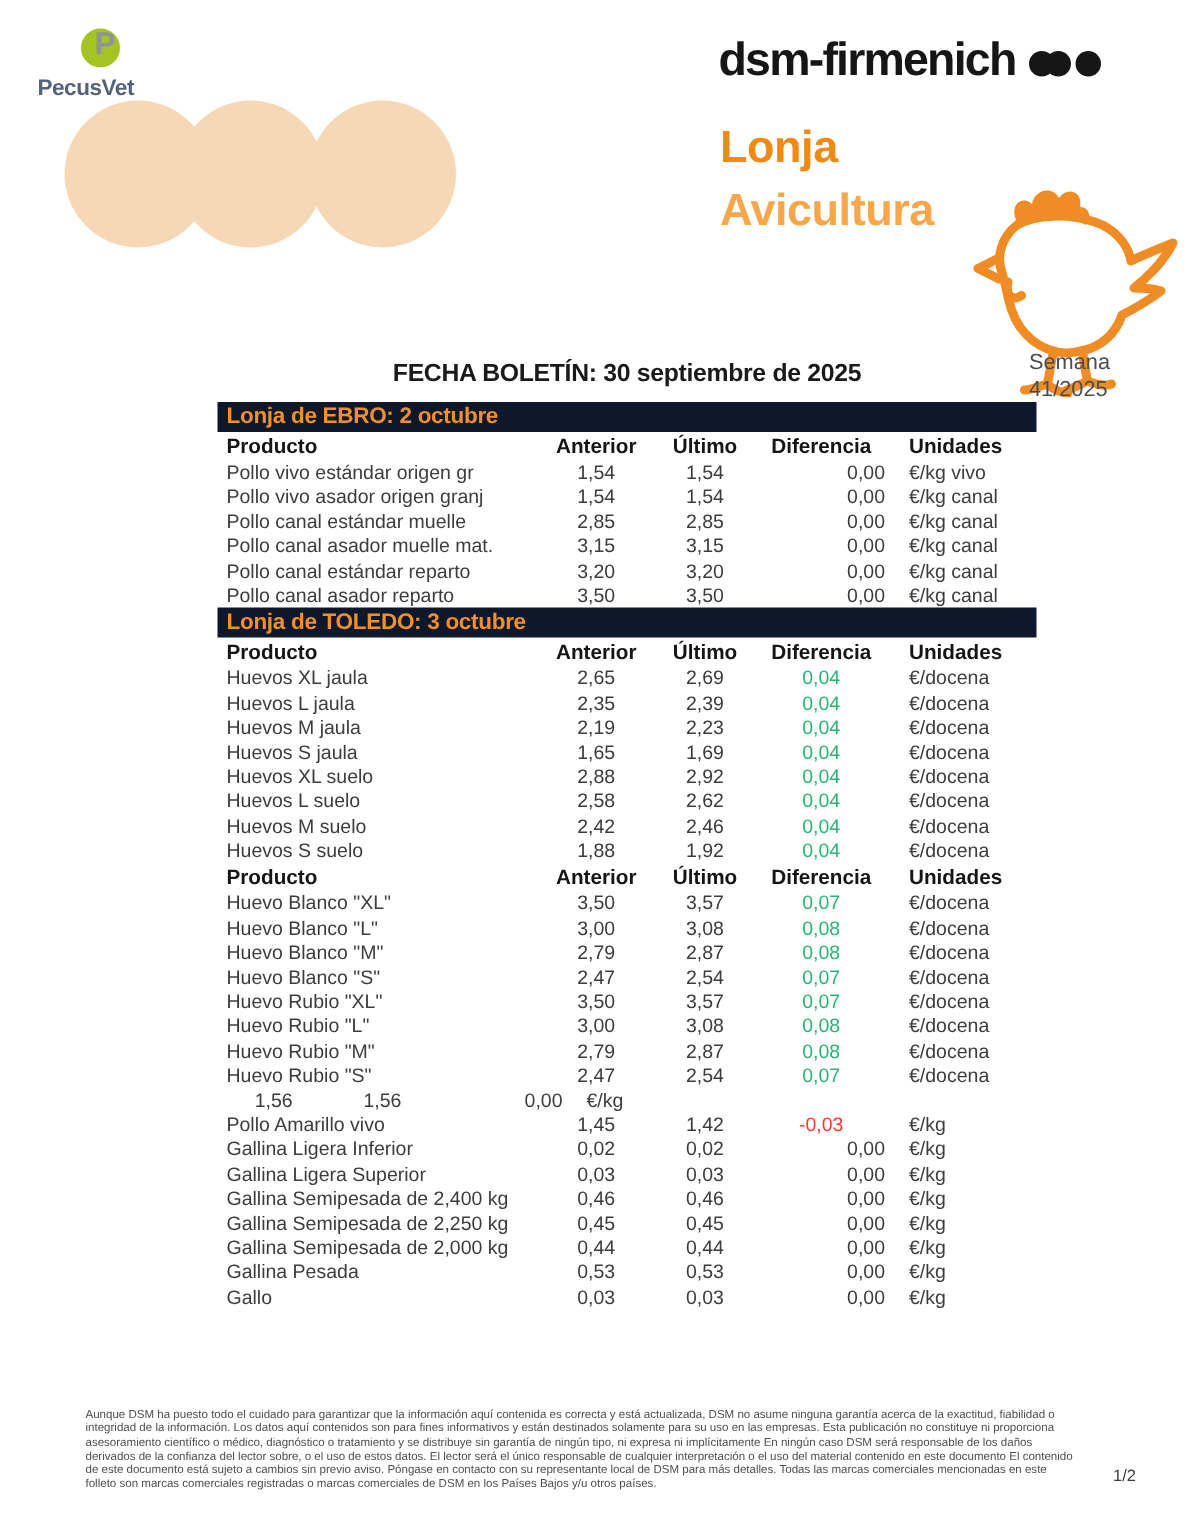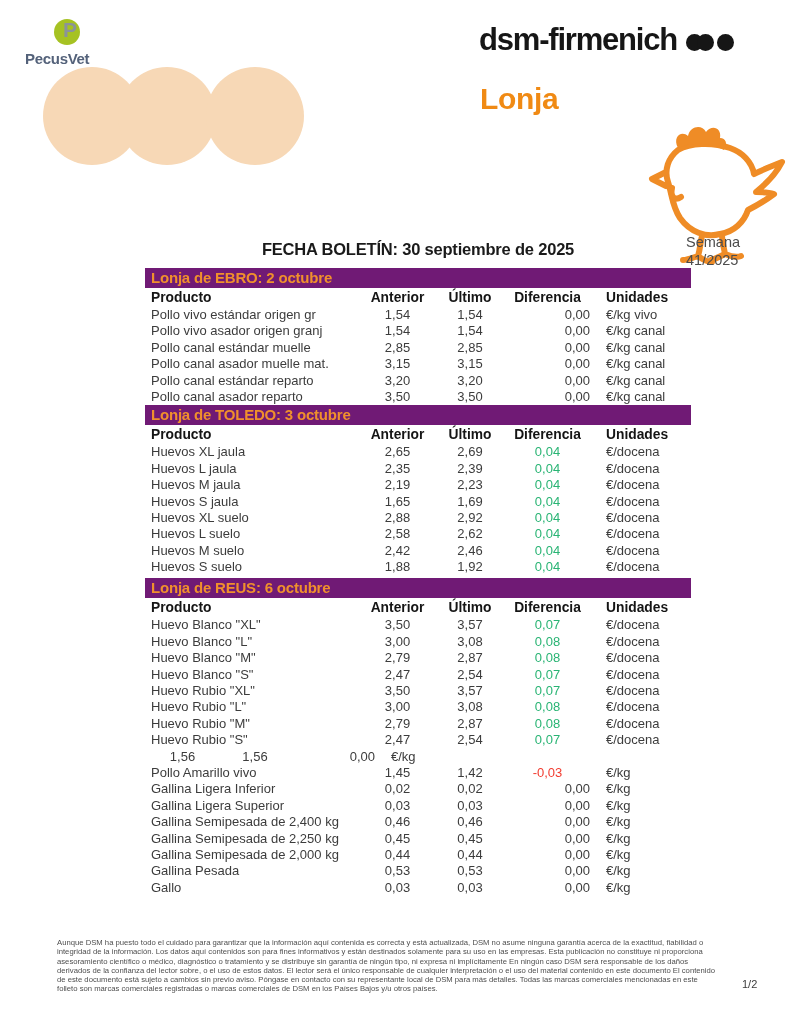--- a/index.html
+++ b/index.html
@@ -41,21 +41,21 @@
   .chicken { position:absolute; left:642px; top:122px; width:150px; height:150px; }
   .semana { position:absolute; left:686px; top:194px; font-size:14.5px; font-weight:500;
             color:#4c4c4c; line-height:17.5px; z-index:3;margin-top:40px; }
 
   
   .fecha { position:absolute; left:145px; top:240px; width:546px; text-align:center;
            font-size:16.5px; font-weight:bold; color:#1a1a1a; letter-spacing:-0.2px; }
 
   
   .tables { position:absolute; left:145px; top:268px; width:546px; }
-  .banner { height:20px; line-height:20px; background:#701a75; color:#f0902c;
+  .banner { height:20px; line-height:20px; background:#0f172a; color:#f0902c;
             font-size:15px; font-weight:bold; padding-left:6px; letter-spacing:-0.2px; }
   .banner.gap { margin-top:3px; }
   .trow { display:flex; height:16.4px; line-height:16.4px; font-size:13px; color:#3c3c3c; }
   .trow.thead { height:18px; line-height:18px; font-size:13.8px; font-weight:bold;
                 color:#151515; margin-top:1px; }
   .c-prod { width:215px; padding-left:6px; text-align:left; white-space:nowrap; }
   .c-ant  { width:75px;  text-align:center; }
   .c-ult  { width:70px;  text-align:center; }
   .c-dif  { width:85px;  text-align:center; }
   .c-spc  { width:16px; }
@@ -89,20 +89,21 @@
     <span class="dsm-word">dsm-firmenich</span>
     <span class="dsm-dots">
       <span class="dsm-dot d1"></span>
         <span class="dsm-dot d2"></span>
         <span class="dsm-dot d3"></span>
     </span>
   </div>
 
   <div class="title">
     <div class="t1">Lonja</div>
+    <div class="t2">Avicultura</div>
   </div>
 
   <svg class="chicken" viewBox="0 0 150 150">
     <g fill="none" stroke="#ef8c26" stroke-width="6" stroke-linecap="round" stroke-linejoin="round">
       <path d="M36,28 C26,36 22,48 26,60 C30,72 30,84 38,96 C48,110 64,116 78,112 C92,110 102,100 106,88 C114,84 124,78 132,72 C126,70 120,70 114,70 C124,62 134,52 140,40 C130,44 120,48 112,52 C110,40 100,30 88,26 C70,20 48,21 36,28 Z"></path>
       <path d="M24,50 L10,57 L24,64"></path>
       <path d="M30,66 C28,75 33,79 39,75"></path>
       <path d="M60,114 C58,122 58,128 56,134 M56,134 C50,136 45,138 41,138 M56,134 C61,138 65,140 70,140"></path>
       <path d="M80,112 C80,120 82,126 83,132 M83,132 C77,135 73,137 69,138 M83,132 C88,134 94,136 99,134"></path>
     </g>
@@ -239,21 +240,20 @@
         <div class="c-uni">€/docena</div>
       </div>
       <div class="trow">
         <div class="c-prod">Huevos S suelo</div>
         <div class="c-ant">1,88</div>
         <div class="c-ult">1,92</div>
         <div class="c-dif dif-up">0,04</div>
         <div class="c-spc"></div>
         <div class="c-uni">€/docena</div>
       </div>
-      <div class="banner gap">Lonja de REUS: 6 octubre</div>
       <div class="trow thead">
         <div class="c-prod">Producto</div>
         <div class="c-ant">Anterior</div>
         <div class="c-ult">Último</div>
         <div class="c-dif">Diferencia</div>
         <div class="c-spc"></div>
         <div class="c-uni">Unidades</div>
       </div>
       <div class="trow">
         <div class="c-prod">Huevo Blanco "XL"</div>

